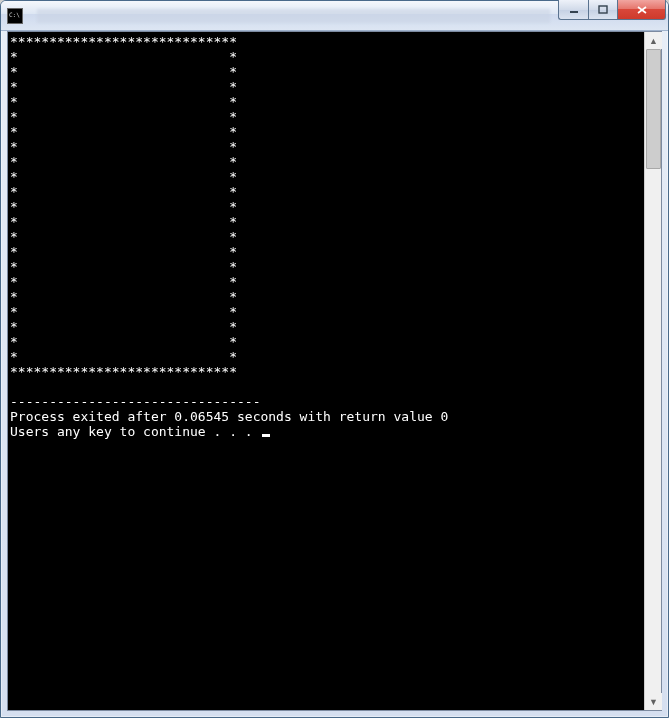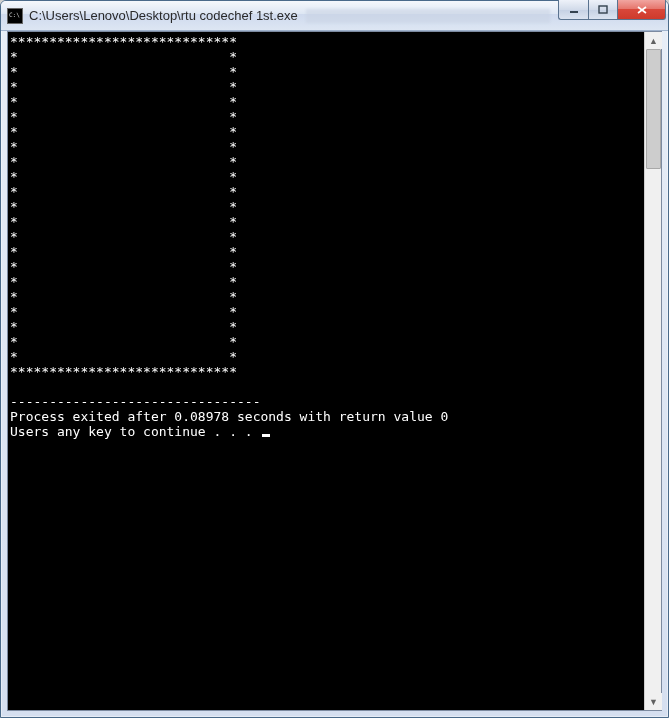--- a/index.html
+++ b/index.html
@@ -140,21 +140,20 @@
     margin-left: 2px;
     margin-bottom: -1px;
   }
 </style>
 </head>
 <body>
 
 <div class="window">
   <div class="titlebar">
     <div class="title-icon"></div>
-    <div class="title-text">C:\Users\Lenovo\Desktop\rtu codechef 1st.exe</div>
     <div class="title-blur"></div>
     <div class="win-buttons">
       <div class="win-btn min">
         <svg width="10" height="10">
             <rect x="1" y="6" width="8" height="2" fill="#34424f"></rect>
           </svg>
       </div>
       <div class="win-btn max">
         <svg width="10" height="10">
             <rect x="1" y="1" width="8" height="7" fill="none" stroke="#34424f" stroke-width="1.4"></rect>
@@ -188,21 +187,21 @@
 <span>*                           *</span>
 <span>*                           *</span>
 <span>*                           *</span>
 <span>*                           *</span>
 <span>*                           *</span>
 <span>*                           *</span>
 <span>*                           *</span>
 <span>*****************************</span>
 
 <span>--------------------------------</span>
-<span>Process exited after 0.08978 seconds with return value 0</span>
+<span>Process exited after 0.06545 seconds with return value 0</span>
 <span>Users any key to continue . . . </span><span class="cursor"></span></div>
 
     <div class="scrollbar">
       <div class="scroll-arrow up">▲</div>
       <div class="scroll-thumb"></div>
       <div class="scroll-arrow down">▼</div>
     </div>
   </div>
 </div>
 

